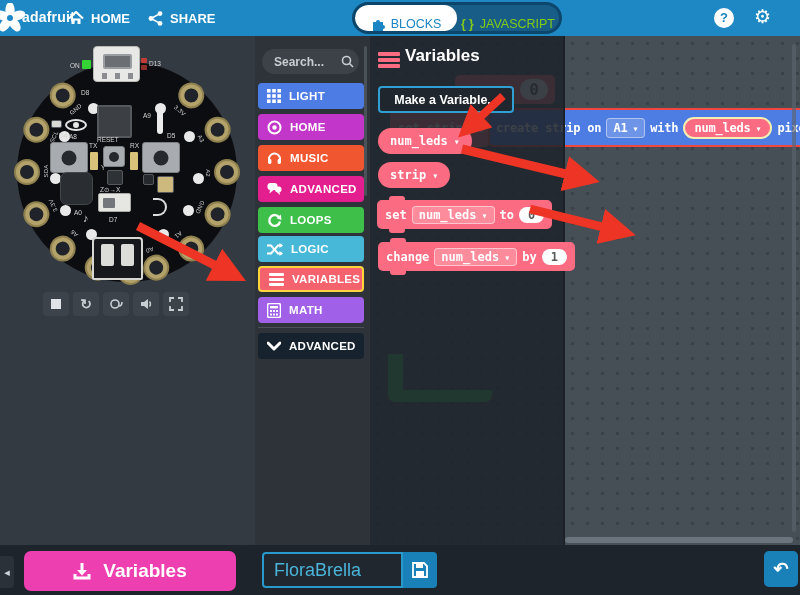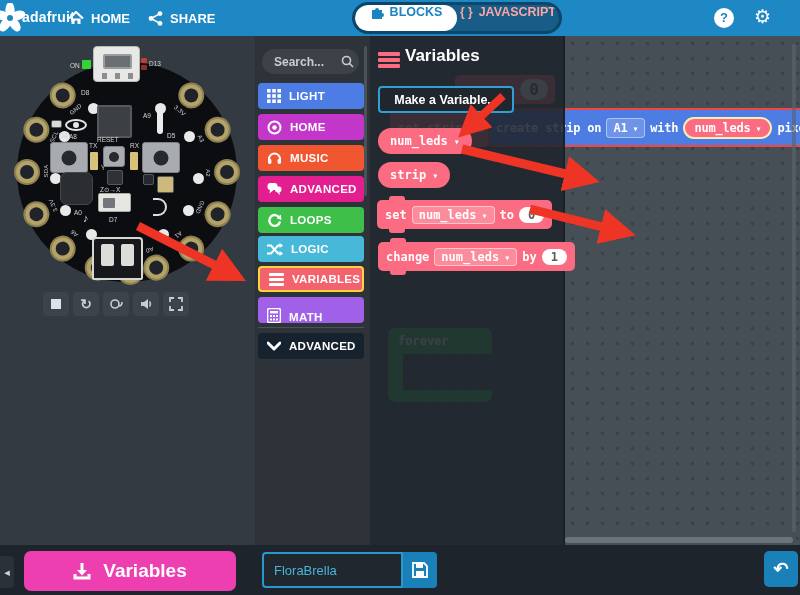--- a/index.html
+++ b/index.html
@@ -9,24 +9,24 @@
 
   
   .header{position:absolute;left:0;top:0;width:800px;height:36px;background:#1e88c5;
           display:flex;align-items:center;color:#fff}
   .logo{position:absolute;left:-5px;top:3px;width:30px;height:30px}
   .logo-text{position:absolute;left:22px;top:9px;font-size:14px;font-weight:bold;letter-spacing:.2px}
   .hbtn{position:absolute;top:0;height:36px;display:flex;align-items:center;gap:7px;
         font-size:13px;font-weight:bold;padding:0 8px;cursor:pointer}
   .tabs{position:absolute;left:352px;top:2px;width:210px;height:32px;background:#175d87;
         border:3px solid #0d466b;border-radius:17px;display:flex;overflow:hidden}
-  .tab{flex:1;display:flex;align-items:flex-start;justify-content:center;gap:6px;
-       font-size:12.5px;font-weight:bold}
+  .tab{flex:1;display:flex;align-items:flex-end;justify-content:center;gap:6px;
+       font-size:12.5px;font-weight:normal}
   .tab.blocks{background:#fff;color:#1b84c2;border-radius:14px}
-  .tab.js{color:#fca5a5}
+  .tab.js{color:#84cc16}
   .js-braces::before{content:"{ }";font-weight:bold;font-size:12px}
   .help-icon{position:absolute;left:714px;top:8px;width:20px;height:20px;border-radius:50%;
              background:#fff;color:#1b84c2;font-weight:bold;font-size:13px;text-align:center;line-height:20px}
   .gear-icon{position:absolute;left:754px;top:5px;font-size:19px;color:#fff}
   .gear-icon::before{content:"⚙"}
 
   
   .sim-panel{position:absolute;left:0;top:36px;width:255px;height:509px;background:#333a41}
   .board{position:absolute;left:17px;top:26px;width:220px;height:220px;border-radius:50%;
          background:#0c0d10}
@@ -132,21 +132,21 @@
 
   
   .footer{position:absolute;left:0;top:545px;width:800px;height:50px;background:#1d242b}
   .collapse-btn{position:absolute;left:0;top:11px;width:14px;height:32px;background:#2a3138;
                 border-radius:0 4px 4px 0;color:#cfd4d9;display:flex;align-items:center;justify-content:center}
   .collapse-btn::after{content:"◂";font-size:11px}
   .download-btn{position:absolute;left:24px;top:6px;width:212px;height:40px;background:#ee3fb0;
                 border-radius:7px;color:#fff;font-size:19px;font-weight:bold;display:flex;
                 align-items:center;justify-content:center;gap:12px;cursor:pointer}
   .proj-input{position:absolute;left:262px;top:7px;width:141px;height:36px;background:#20272e;
-              border:2px solid #2899cb;border-radius:4px 0 0 4px;color:#4ab4da;font-size:13px;
+              border:2px solid #2899cb;border-radius:4px 0 0 4px;color:#4ab4da;font-size:18px;
               padding:0 10px;font-family:"Liberation Sans",sans-serif}
   .save-btn{position:absolute;left:403px;top:7px;width:34px;height:36px;background:#1a80b8;
             border-radius:0 4px 4px 0;display:flex;align-items:center;justify-content:center;color:#fff}
   .undo-btn{position:absolute;left:764px;top:6px;width:34px;height:36px;background:#1a80b8;
             border-radius:5px;color:#fff;font-size:18px;font-weight:bold;display:flex;
             align-items:center;justify-content:center}
   .undo-btn::after{content:"↶"}
 
   .arrows{position:absolute;left:0;top:0;pointer-events:none;z-index:50}
 </style>
@@ -169,21 +169,20 @@
         <span class="caret"></span>
       </span>
       <span>with</span>
       <span class="boval">
         <span>num_leds</span>
         <span class="caret"></span>
       </span>
       <span>pixels</span>
     </div>
     <div class="forever">
-      <div class="ftop mono">forever</div>
       <div class="fspine"></div>
       <div class="fbot"></div>
     </div>
     <div class="hscroll"></div>
     <div class="vscroll"></div>
   </div>
 
   <div class="flyout">
     <span class="fly-bars">
         <i></i>
@@ -462,21 +461,21 @@
 
     <div class="cat-item selected" style="top: 230px; background: rgb(244, 98, 109);">
       <span class="bars">
           <i></i>
           <i></i>
           <i></i>
         </span>
       <span>VARIABLES</span>
     </div>
 
-    <div class="cat-item" style="top: 261px; background: rgb(161, 96, 232); align-items: flex-end;">
+    <div class="cat-item" style="top: 261px; background: rgb(161, 96, 232);">
       <svg width="14" height="15" viewBox="0 0 14 15">
         <rect x="0.5" y="0.5" width="13" height="14" rx="2" fill="none" stroke="#fff" stroke-width="1.6"></rect>
         <rect x="3" y="3" width="8" height="2.4" fill="#fff"></rect>
         <g fill="#fff">
             <rect x="3" y="7" width="2" height="2"></rect>
             <rect x="6" y="7" width="2" height="2"></rect>
             <rect x="9" y="7" width="2" height="2"></rect>
             <rect x="3" y="10.5" width="2" height="2"></rect>
             <rect x="6" y="10.5" width="2" height="2"></rect>
             <rect x="9" y="10.5" width="2" height="2"></rect>

